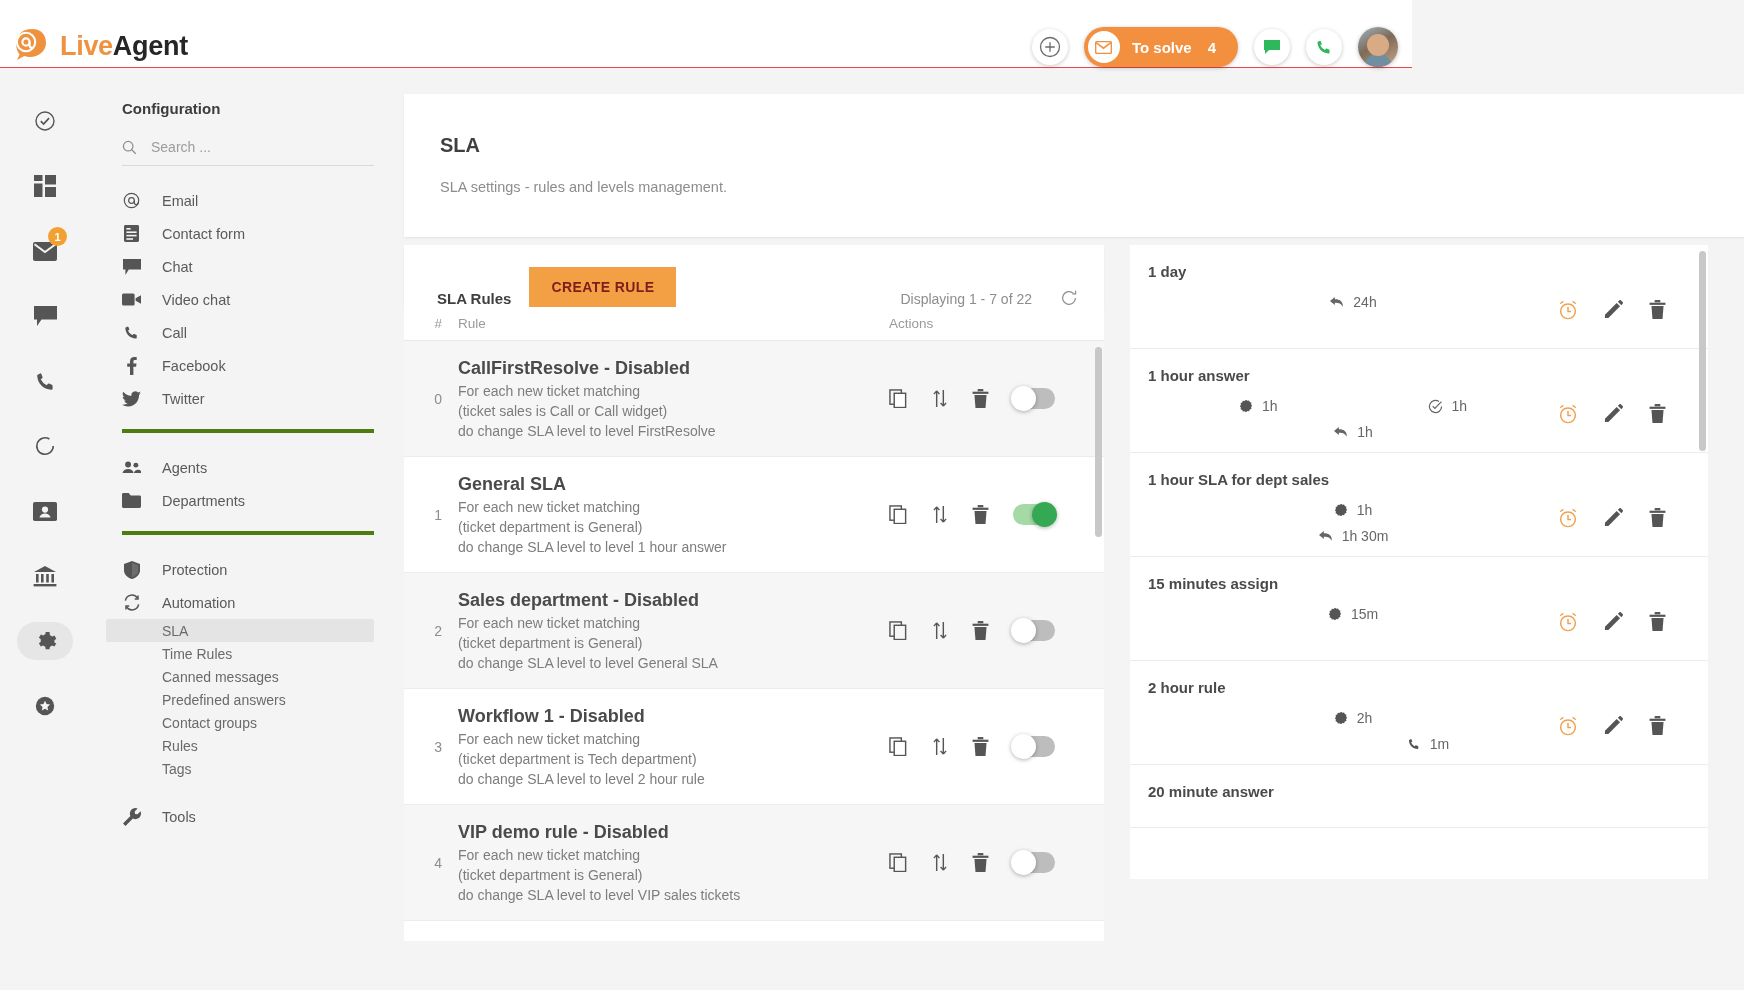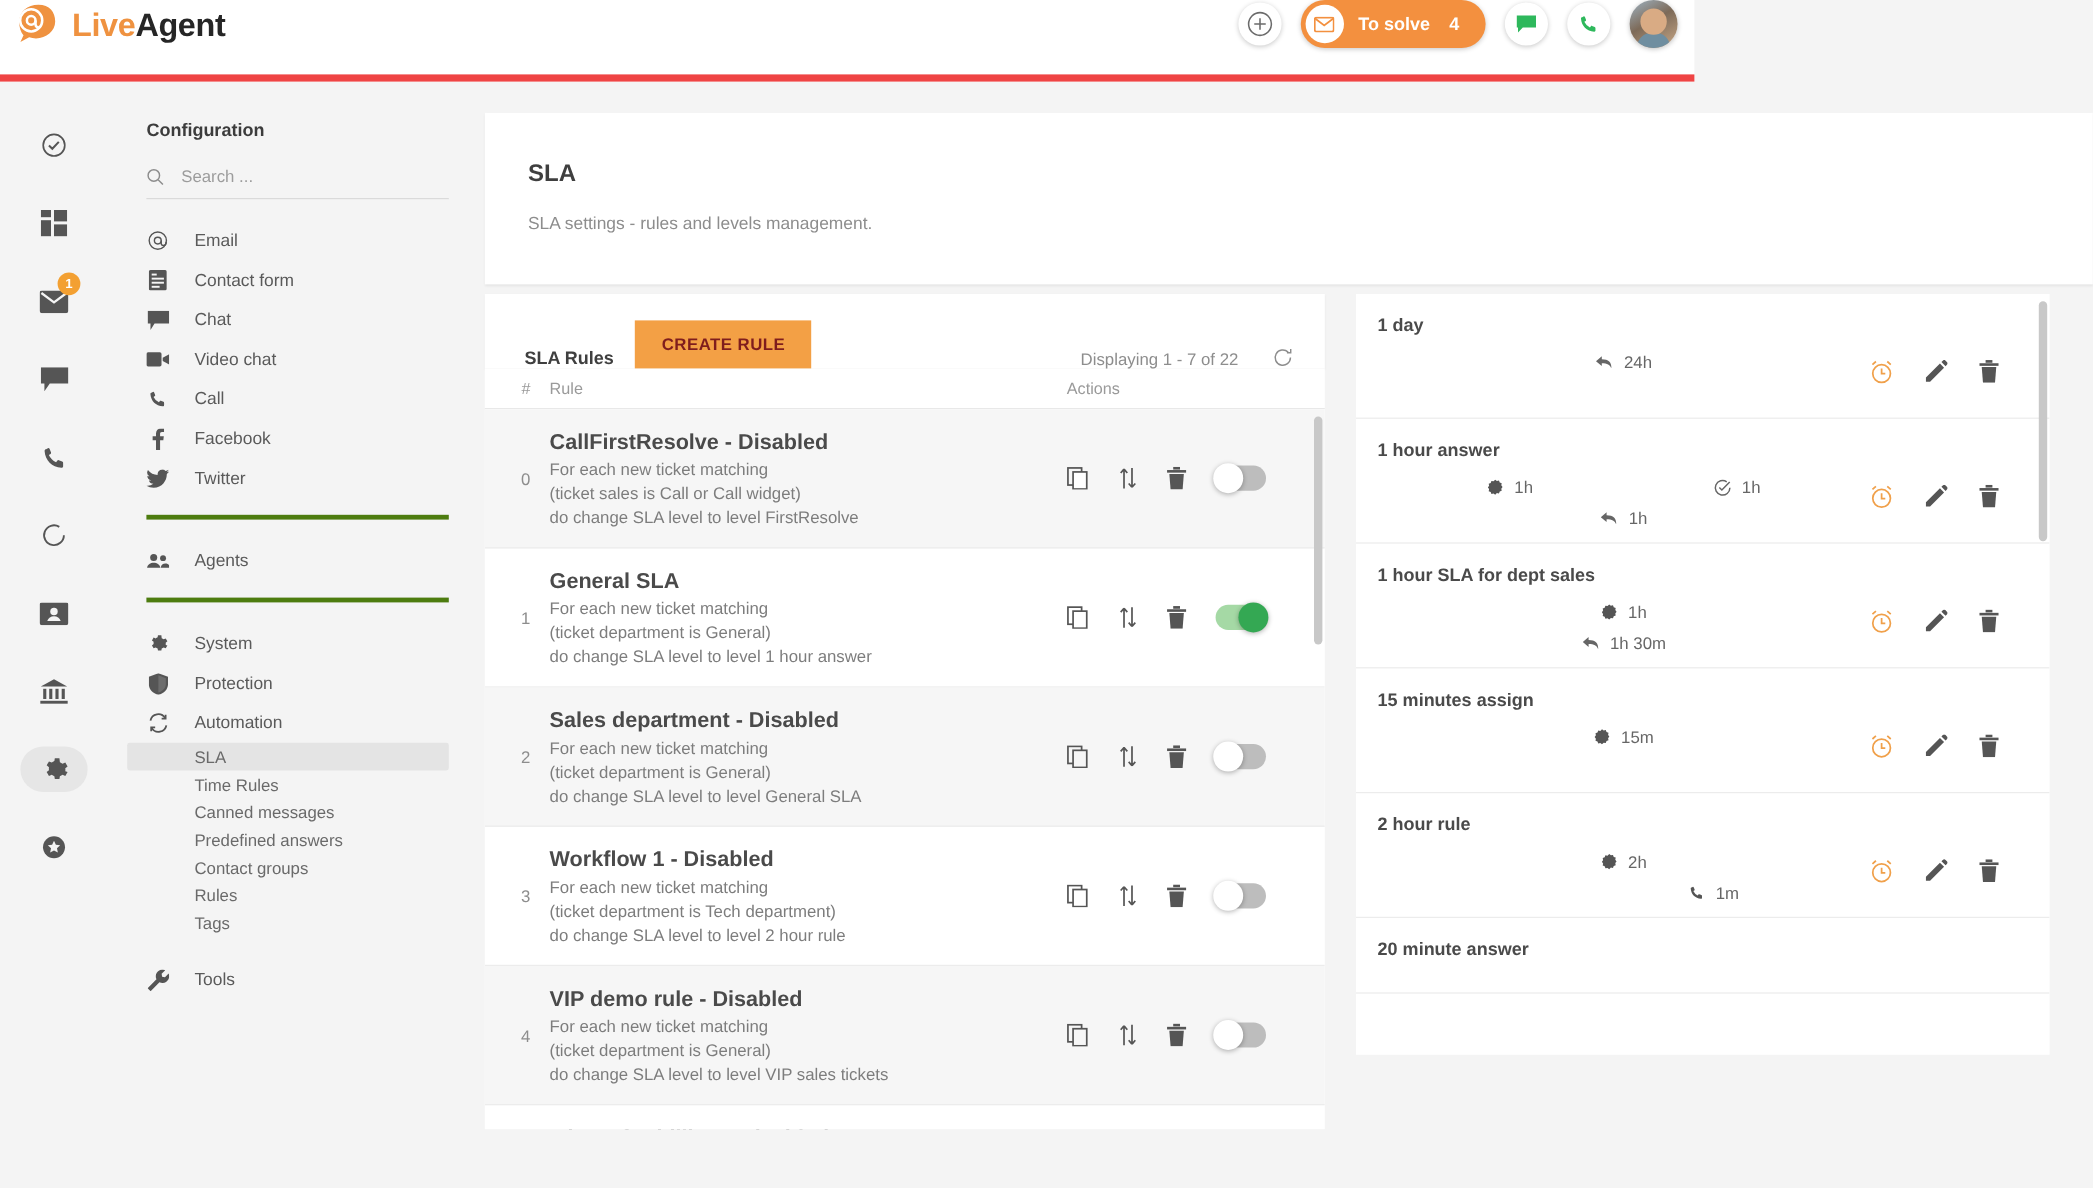--- a/index.html
+++ b/index.html
@@ -6,22 +6,22 @@
   html, body {
     width: 1744px; height: 990px;
     font-family: "Liberation Sans", sans-serif;
     background: #f4f4f4; color: #4a4a4a;
     overflow: hidden;
   }
 
   
   .topbar {
     position: absolute; top: 0; left: 0; width: 1412px; height: 68px;
-    background: #ffffff; border-bottom: 6px solid #ef4444;
-    display: flex; align-items: flex-start; z-index: 40;
+    background: #ffffff; border-bottom: 1px solid #ef4444;
+    display: flex; align-items: flex-end; z-index: 40;
   }
   .logo-wrap { display: flex; align-items: center; margin-left: 12px; }
   .logo-mark { width: 42px; height: 42px; position: relative; }
   .logo-text { font-size: 27px; font-weight: bold; letter-spacing: -.3px; margin-left: 6px; }
   .logo-text .live { color: #ef9240; }
   .logo-text .agent { color: #262626; }
 
   .topbar-right {
     margin-left: auto; margin-right: 14px;
     display: flex; align-items: center; gap: 16px;
@@ -380,31 +380,31 @@
       <span class="nav-ico">
         <svg width="20" height="13" viewBox="0 0 20 13">
           <circle cx="6.4" cy="3.4" r="3.1" fill="#555"></circle>
           <circle cx="14.6" cy="4" r="2.6" fill="#555"></circle>
           <path d="M0.6 12.4c.5-2.9 2.9-4.4 5.8-4.4s5.3 1.5 5.8 4.4z" fill="#555"></path>
           <path d="M12.6 12.4c.3-2.3 1.9-3.6 4.1-3.6 1.4 0 2.6.5 3.3 1.6v2z" fill="#555"></path>
         </svg>
       </span>
       <span>Agents</span>
     </div>
+    <div class="nav-item">
+      <span class="nav-ico">
+        <svg width="19" height="15" viewBox="0 0 19 15">
+          <path d="M0 1.4A1.4 1.4 0 0 1 1.4 0h5.3l2 2.4h8.9A1.4 1.4 0 0 1 19 3.8v9.8A1.4 1.4 0 0 1 17.6 15H1.4A1.4 1.4 0 0 1 0 13.6z" fill="#555"></path>
+        </svg>
+      </span>
+      <span>Departments</span>
+    </div>
   </div>
 
   <div class="nav-group last">
-    <div class="nav-item">
-      <span class="nav-ico">
-        <svg width="17" height="17" viewBox="0 0 24 24">
-            <path d="M12 8.2a3.8 3.8 0 1 0 0 7.6 3.8 3.8 0 0 0 0-7.6zm9.3 5.1.1-1.3-.1-1.3 2-1.6-2-3.4-2.4 1a8.6 8.6 0 0 0-2.3-1.3L16.2 2h-4l-.4 2.4c-.8.3-1.6.8-2.3 1.3l-2.4-1-2 3.4 2 1.6-.1 1.3.1 1.3-2 1.6 2 3.4 2.4-1c.7.5 1.5 1 2.3 1.3l.4 2.4h4l.4-2.4c.8-.3 1.6-.8 2.3-1.3l2.4 1 2-3.4z" fill="#555"></path>
-          </svg>
-      </span>
-      <span>System</span>
-    </div>
     <div class="nav-item">
       <span class="nav-ico">
         <svg width="16" height="18" viewBox="0 0 16 18">
           <path d="M8 0 16 3v6.2C16 13.4 12.6 16.8 8 18 3.4 16.8 0 13.4 0 9.2V3z" fill="#555"></path>
           <path d="M8 1.8v14.3c3.5-1.1 6.2-3.8 6.2-6.9V4.2z" fill="#6d6d6d"></path>
         </svg>
       </span>
       <span>Protection</span>
     </div>
     <div class="nav-item">

